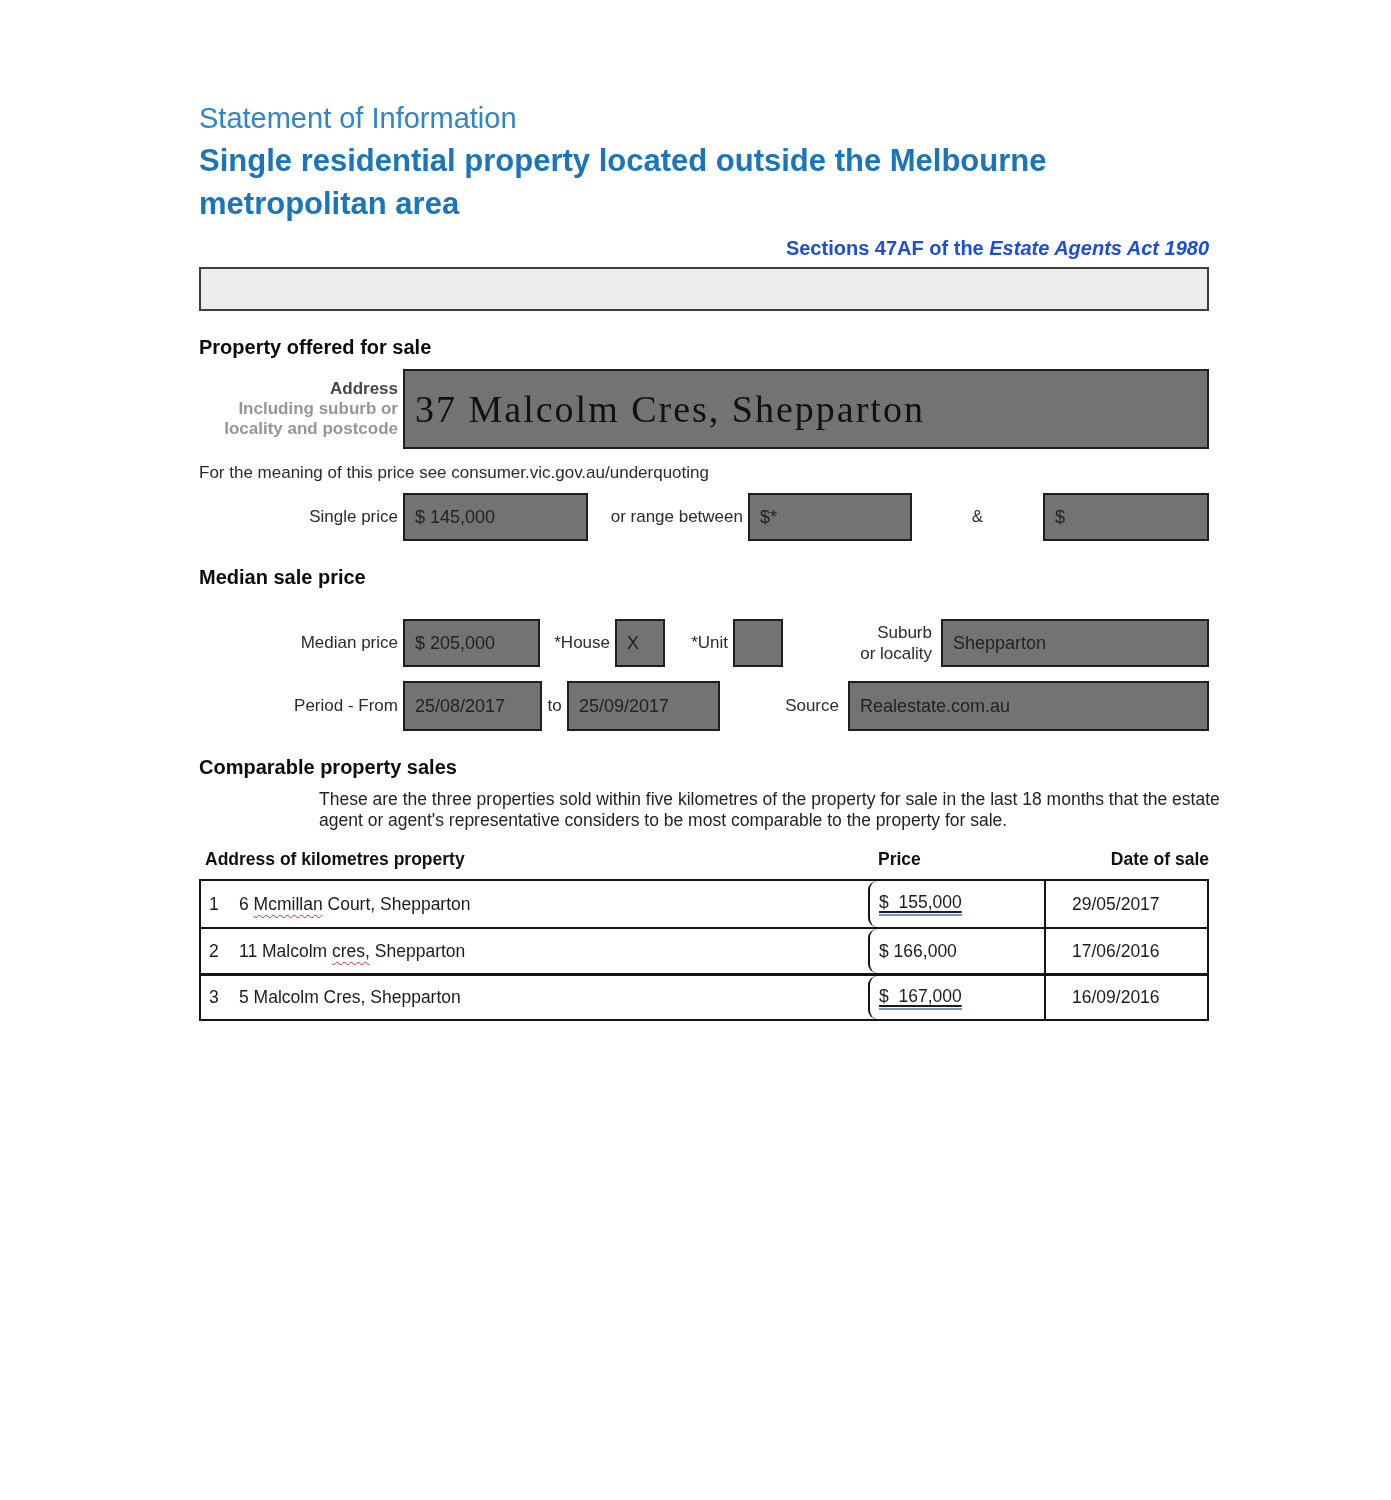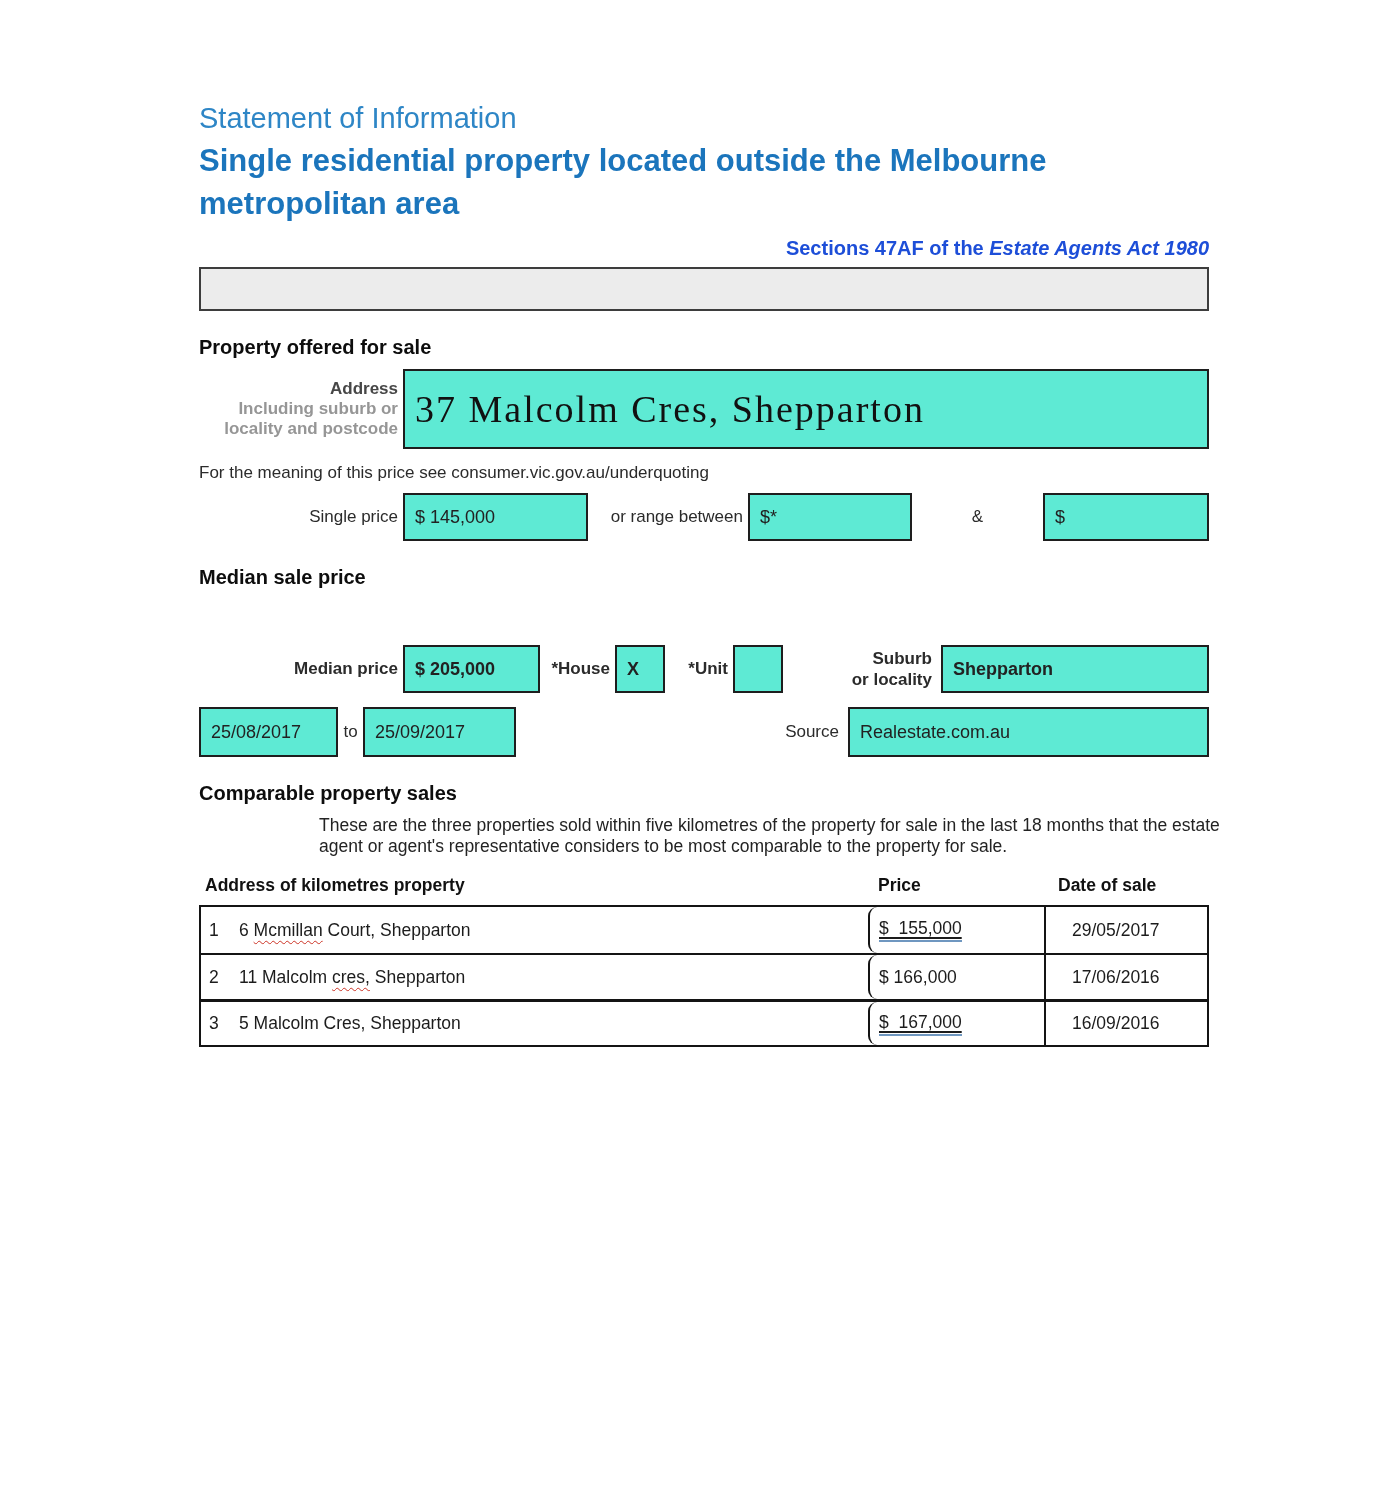--- a/index.html
+++ b/index.html
@@ -31,21 +31,21 @@
   
   .address-row { margin-top:10px; height:80px; }
   .label-col {
     width:204px; text-align:right; padding-right:5px;
     display:flex; flex-direction:column; justify-content:center;
   }
   .lbl-strong { font-size:17px; line-height:20px; font-weight:bold; color:#474747; }
   .lbl-sub { font-size:17px; line-height:20px; font-weight:bold; color:#969696; }
 
   .box {
-    border:2px solid #1e1e1e; background:#5eead4;
+    border:2px solid #1e1e1e; background:#737373;
     display:flex; align-items:center; padding-left:10px;
     font-size:18px; color:#222;
   }
   .address-box { flex:1; }
   .address-value { font-family:"Liberation Serif", serif; font-size:38px; letter-spacing:2px; color:#111; }
 
   
   .note { margin-top:13px; font-size:17px; line-height:21px; color:#2b2b2b; }
 
   .field-row { display:flex; height:48px; font-size:17px; }
@@ -54,21 +54,21 @@
   .two-line { white-space:pre-line; text-align:right; line-height:21px; }
 
   .single-row { margin-top:10px; }
   .w-label { width:204px; }
   .w-spbox { width:185px; }
   .w-range { width:160px; }
   .w-r1 { width:164px; }
   .w-amp { width:131px; }
   .w-r2 { width:166px; }
 
-  .median-row { margin-top:56px;font-weight:bold; }
+  .median-row { margin-top:30px; }
   .w-medbox { width:137px; }
   .w-houselbl { width:75px; }
   .w-check { width:50px; }
   .w-unitlbl { width:68px; }
   .w-suburblbl { width:158px; padding-right:9px; }
   .w-suburbbox { width:268px; }
 
   .period-row { margin-top:14px; height:50px; }
   .w-perbox { width:139px; }
   .w-to { width:25px; }
@@ -76,21 +76,21 @@
   .w-srclbl { width:128px; padding-right:9px; }
   .w-srcbox { width:361px; }
 
   
   .comp-heading { margin-top:27px; }
   .desc { margin:10px 0 0 120px; width:918px; font-size:17.5px; line-height:21px; color:#232323; }
 
   .thead-row { margin-top:18px; display:flex; font-size:17.5px; font-weight:bold; color:#111; }
   .th-addr { width:669px; padding-left:6px; }
   .th-price { width:176px; padding-left:10px; }
-  .th-date { width:165px; padding-left:14px; }
+  .th-date { width:165px; padding-left:14px;text-align:right; }
 
   .ctable { margin-top:9px; width:1010px; border:2px solid #141414; }
   .trow { display:flex; height:46px; align-items:stretch; font-size:17.5px; }
   .trow.bt { border-top:2px solid #141414; }
   .trow.bt-thick { border-top:3px solid #141414; }
   .tcell-addr { flex:1; display:flex; align-items:center; padding-left:8px; }
   .row-num { display:inline-block; width:30px; }
   .tcell-price { width:176px; border-left:2px solid #141414; display:flex; align-items:center; padding-left:9px;border-radius:9px; }
   .tcell-date { width:163px; border-left:2px solid #141414; display:flex; align-items:center; padding-left:26px; }
 
@@ -156,20 +156,21 @@
     <div class="inline-label w-unitlbl">*Unit</div>
     <div class="box w-check"></div>
     <div class="inline-label w-suburblbl" style="flex:1;">
       <span class="two-line">Suburb
 or locality</span>
     </div>
     <div class="box w-suburbbox">Shepparton</div>
   </div>
 
   <div class="field-row period-row">
+    <div class="inline-label w-label">Period - From</div>
     <div class="box w-perbox">25/08/2017</div>
     <div class="inline-label center w-to">to</div>
     <div class="box w-tobox">25/09/2017</div>
     <div class="inline-label w-srclbl" style="flex:1;">
       <span>Source</span>
     </div>
     <div class="box w-srcbox">Realestate.com.au</div>
   </div>
 
   <h2 class="section comp-heading">Comparable property sales</h2>

